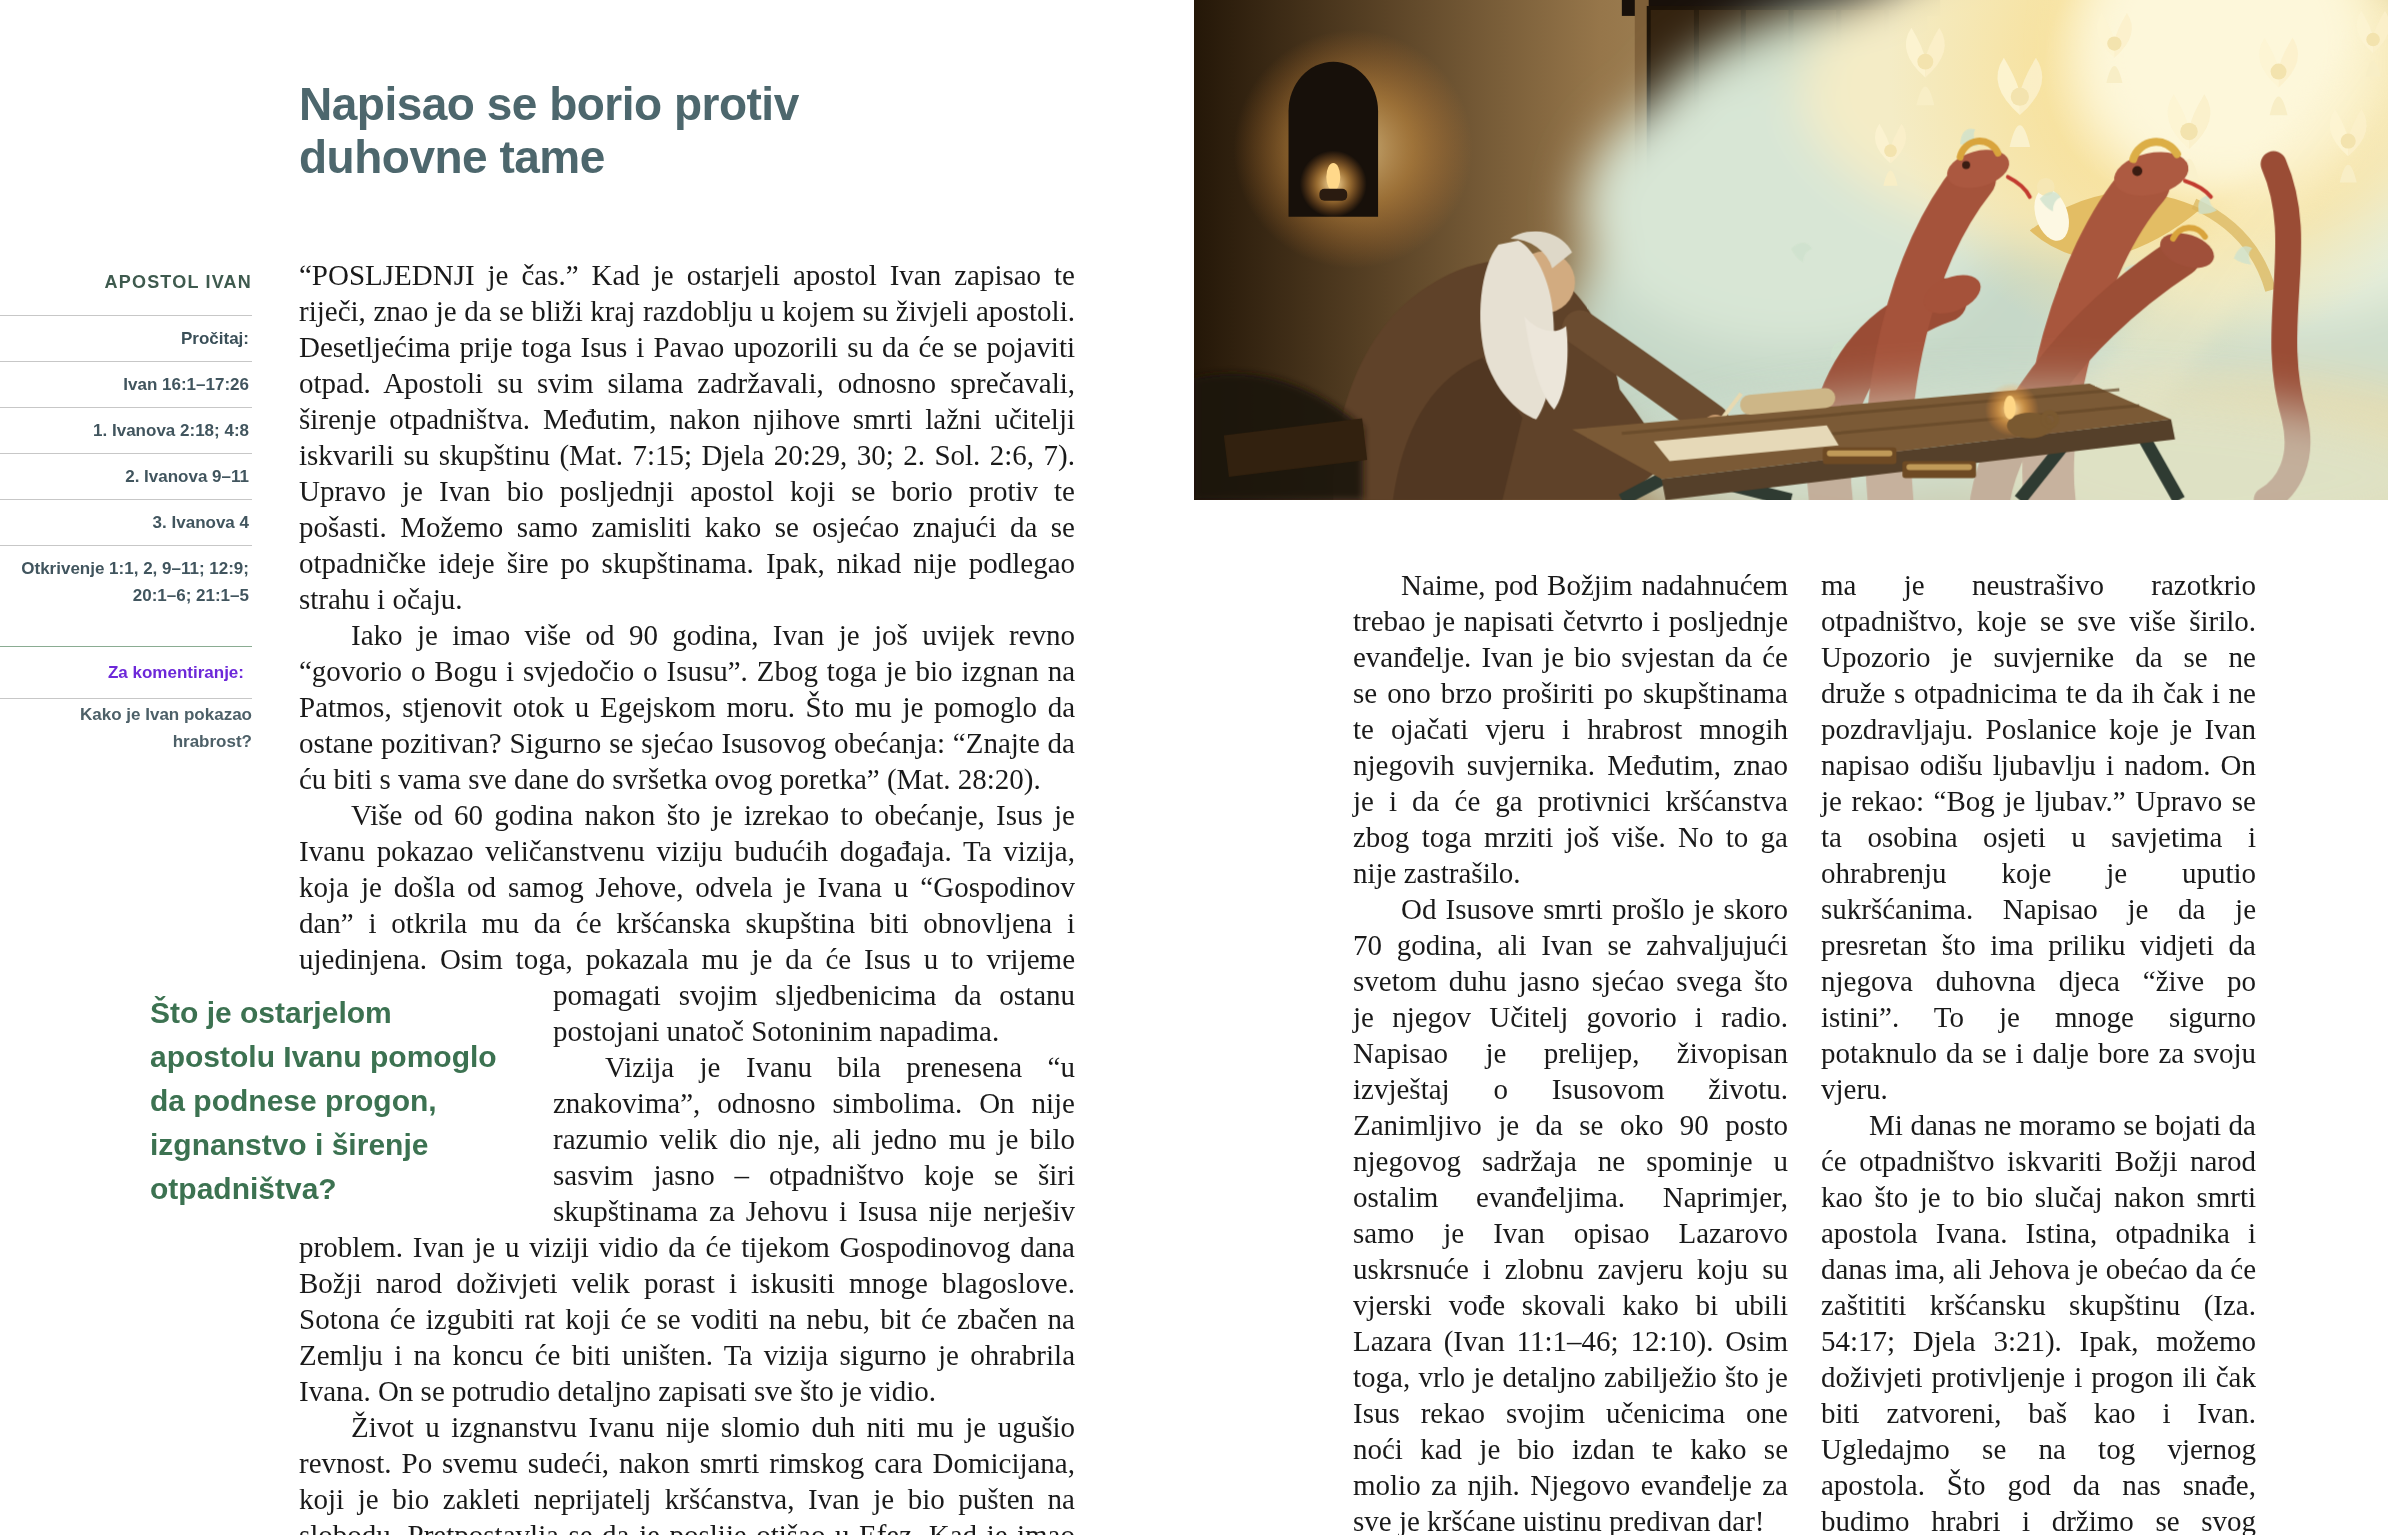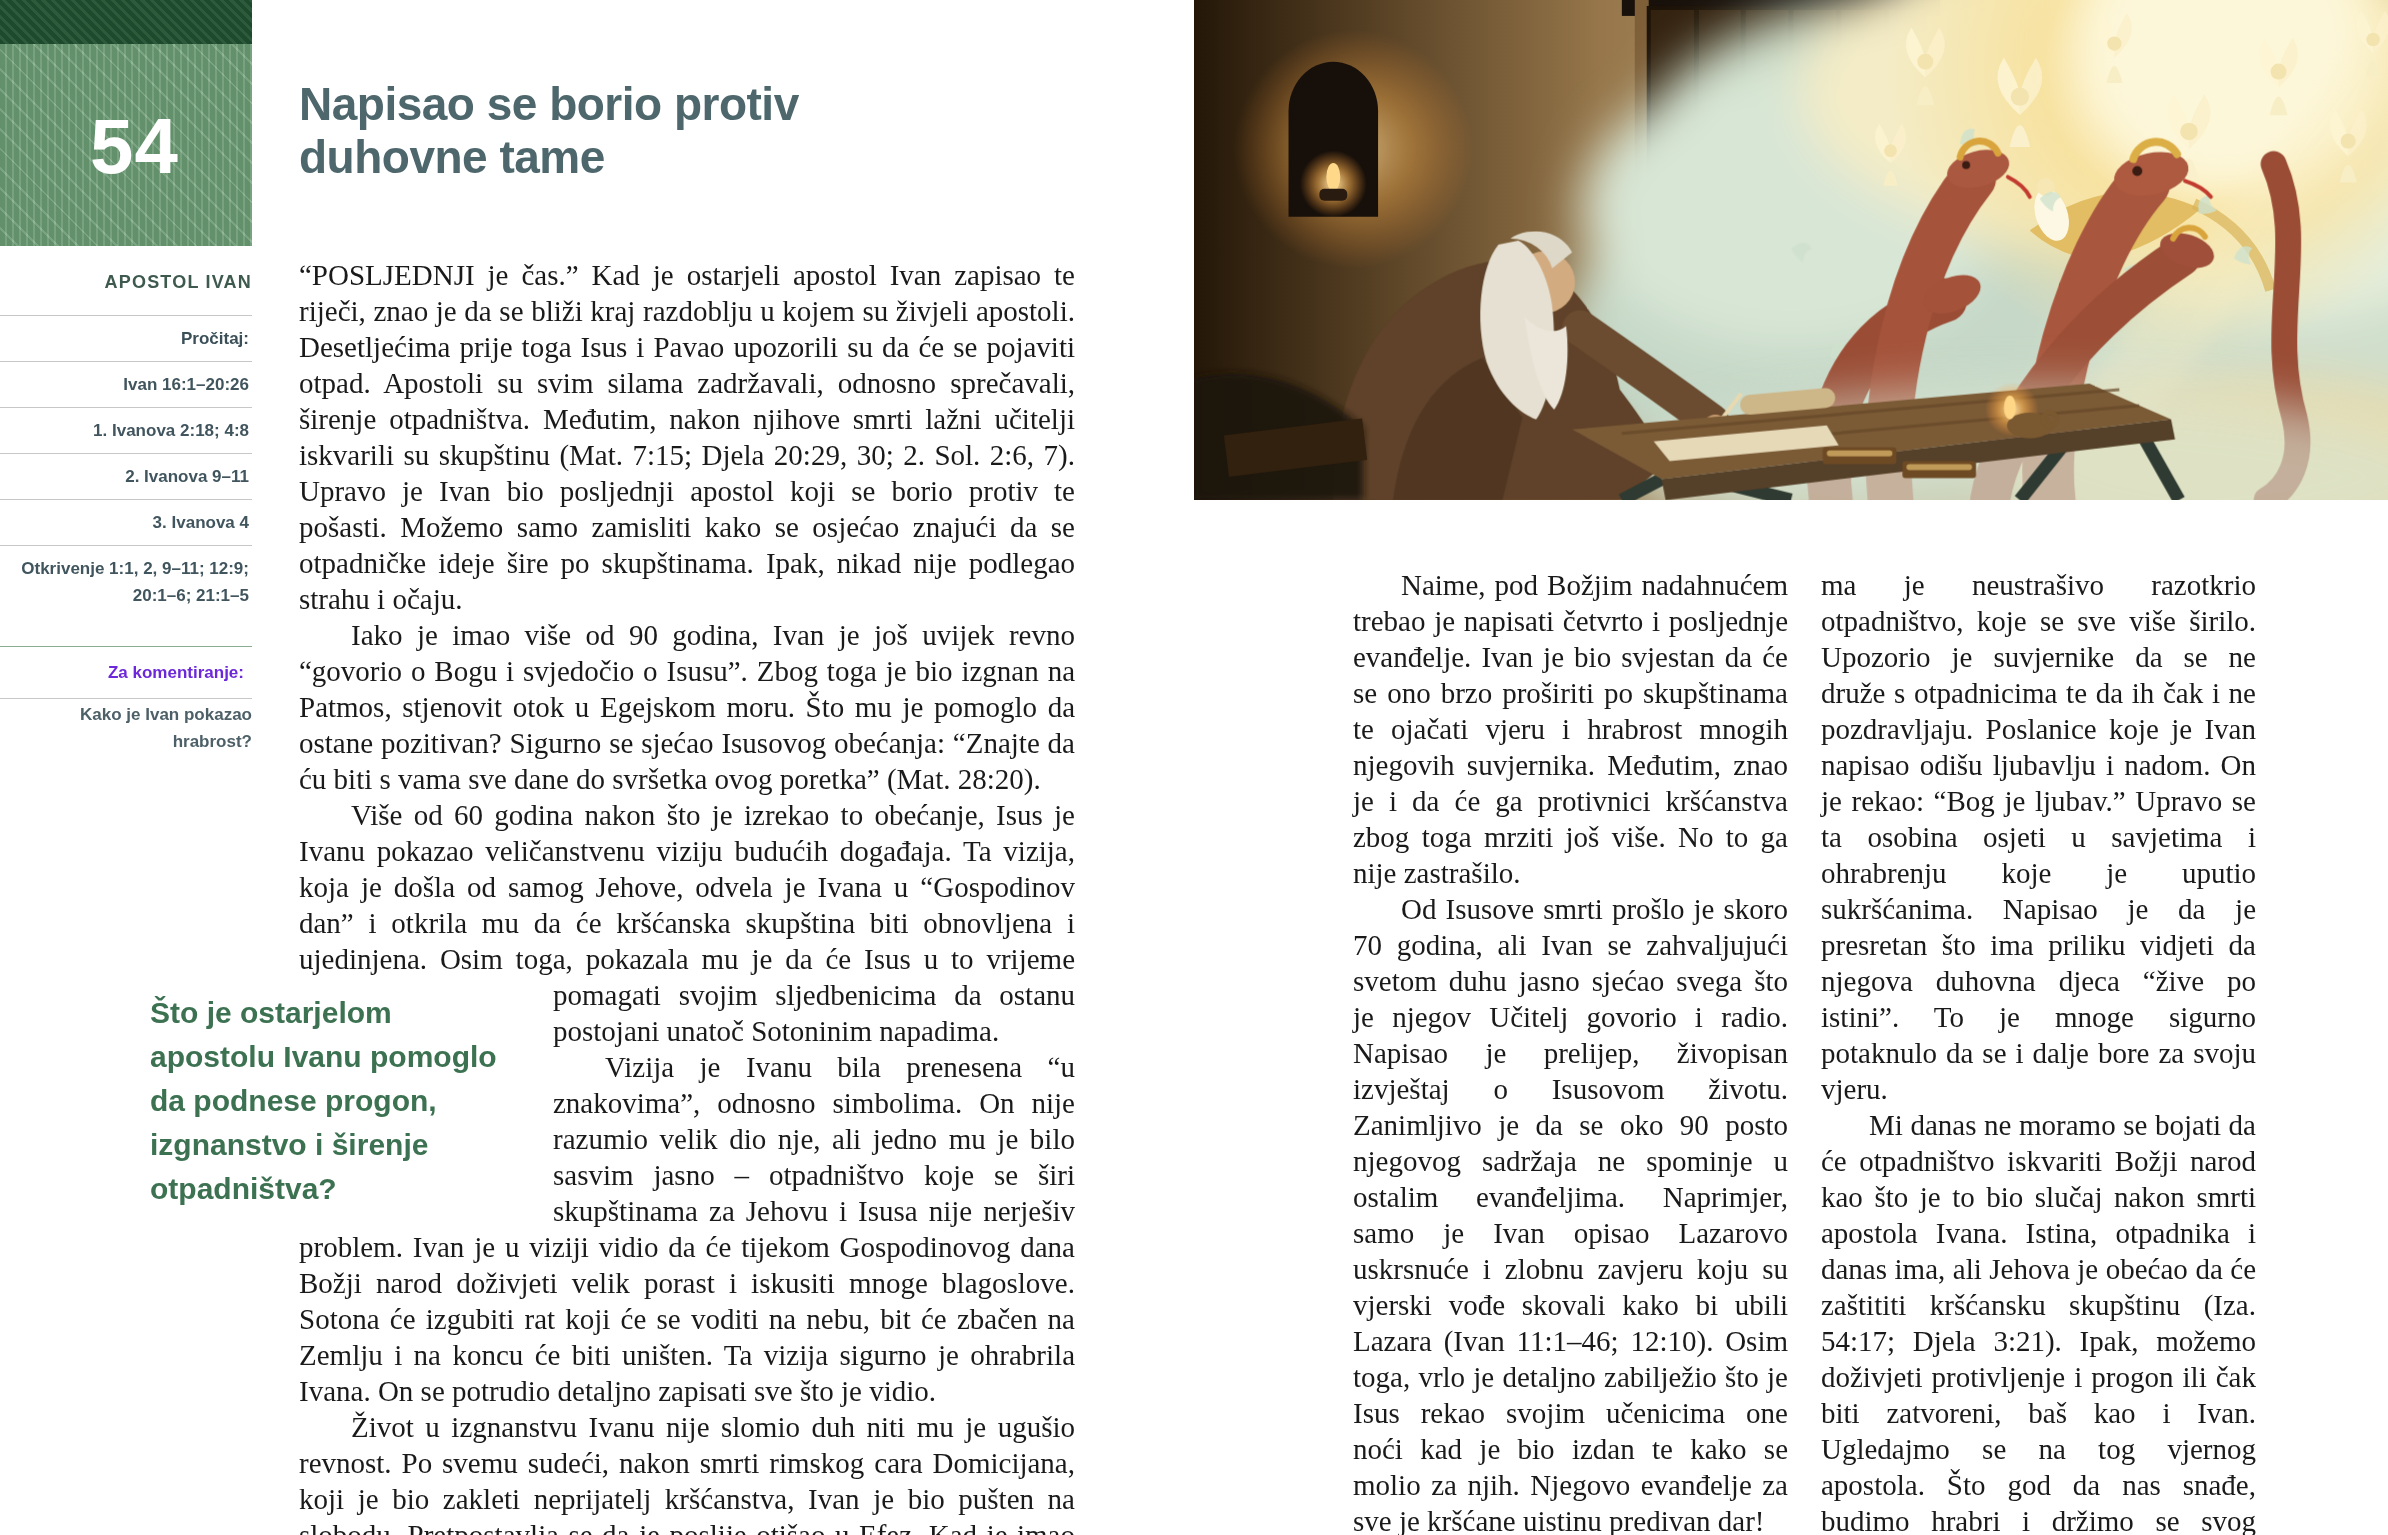--- a/index.html
+++ b/index.html
@@ -51,30 +51,26 @@
   .col p{margin:0;}
   .col p.indent{text-indent:48px;}
   .col-middle{left:1353px;}
   .col-right{left:1821px;}
 </style>
 </head>
 <body>
 
 <div class="page">
 
-  <div class="chapter-box">
-    <div class="band"></div>
-    <div class="chapter-number">54</div>
-  </div>
 
   <div class="sidebar">
     <div class="chapter-label">APOSTOL IVAN</div>
 
     <div class="read-row read-header">Pročitaj:</div>
-    <div class="read-row">Ivan 16:1–20:26</div>
+    <div class="read-row">Ivan 16:1–17:26</div>
     <div class="read-row">1. Ivanova 2:18; 4:8</div>
     <div class="read-row">2. Ivanova 9–11</div>
     <div class="read-row">3. Ivanova 4</div>
     <div class="read-row">Otkrivenje 1:1, 2, 9–11; 12:9; 20:1–6; 21:1–5</div>
 
     <div class="rule-green"></div>
     <div class="read-row comment-header" style="border-top:none;">Za komentiranje:</div>
     <div class="comment-question">Kako je Ivan pokazao hrabrost?</div>
   </div>
 

